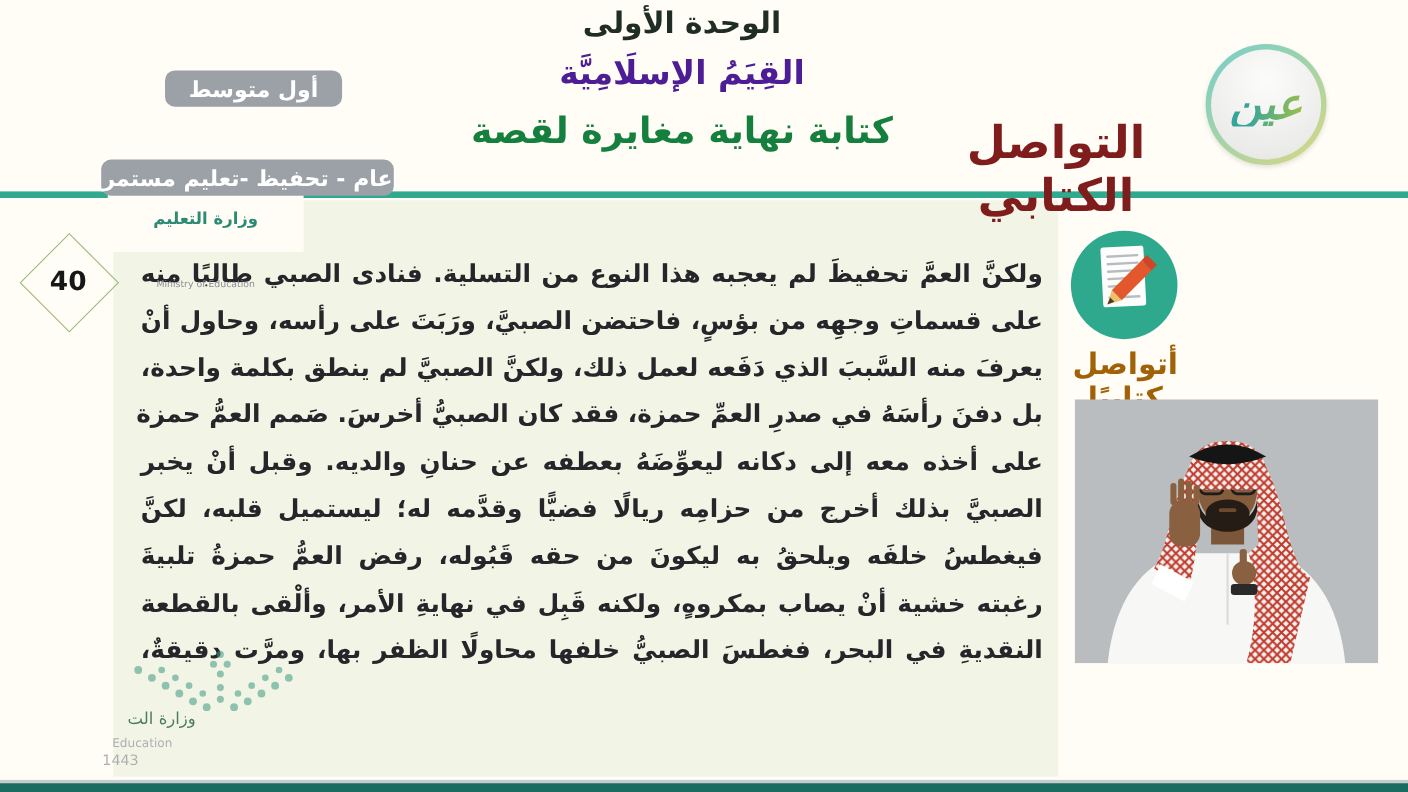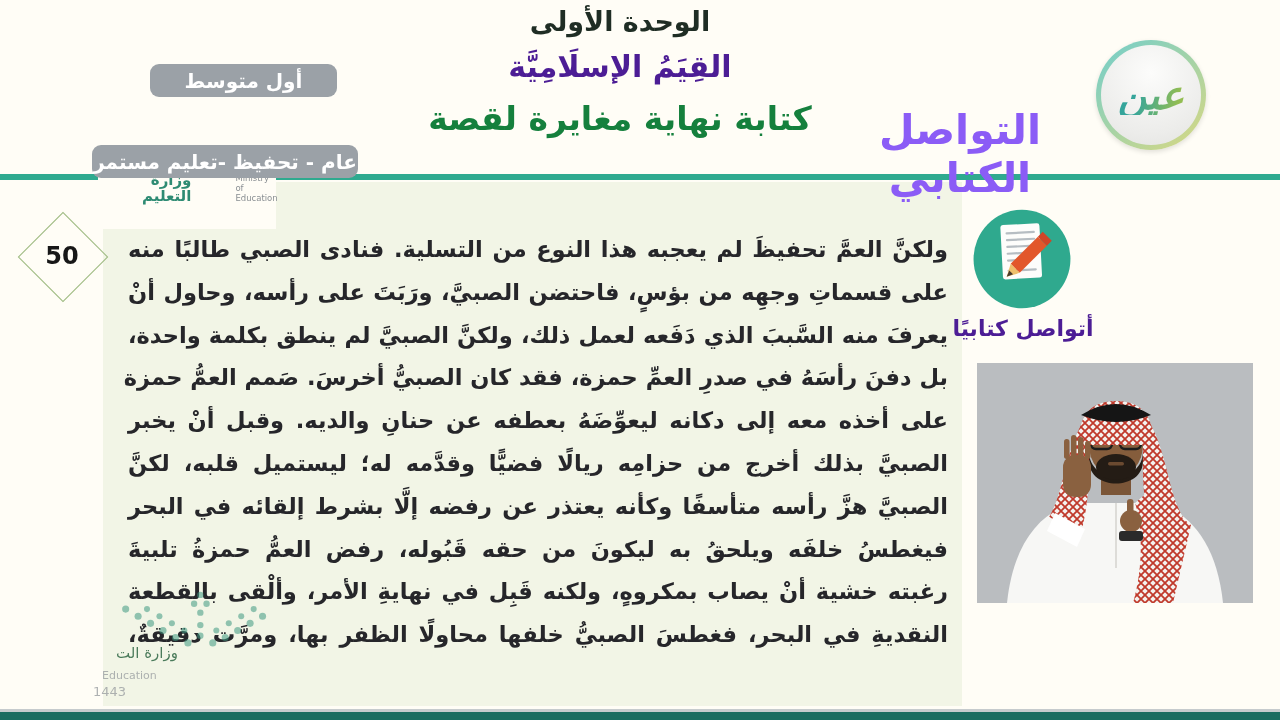--- a/index.html
+++ b/index.html
@@ -14,68 +14,68 @@
   .unit-title{left:420px;top:6px;width:400px;text-align:center;
     font-size:27px;font-weight:700;color:#1f2d24;z-index:4;}
   .subject-title{left:420px;top:49px;width:400px;text-align:center;
     font-size:30px;font-weight:700;color:#4c1d95;z-index:4;}
   .lesson-title{left:390px;top:99px;width:460px;text-align:center;
     font-size:33px;font-weight:700;color:#15803d;z-index:4;}
 
   
   .badge{background:#9ba1a7;color:#ffffff;font-weight:700;border-radius:9px;
     display:flex;align-items:center;justify-content:center;z-index:4;}
-  .badge-grade{left:150px;top:64px;width:187px;height:33px;font-size:20px;}
+  .badge-grade{left:150px;top:64px;width:161px;height:33px;font-size:20px;}
   .badge-tracks{left:92px;top:97px;width:266px;height:33px;font-size:20px;margin-top:48px;}
 
   
   .section-title{left:815px;top:106px;width:290px;text-align:center;
-    font-size:41px;font-weight:700;color:#8b5cf6;z-index:4;}
+    font-size:41px;font-weight:700;color:#7f1d1d;z-index:4;}
 
   
   .ain-logo{left:1096px;top:40px;width:110px;height:110px;border-radius:50%;
     background:linear-gradient(140deg,#7ccfc4 10%,#cfd789 90%);
     display:flex;align-items:center;justify-content:center;z-index:4;
     box-shadow:0 2px 5px rgba(0,0,0,.12);font-style:italic;}
   .ain-inner{width:100px;height:100px;border-radius:50%;
     background:radial-gradient(circle at 50% 28%,#fcfcfb 0%,#ececea 70%,#e2e2df 100%);
     display:flex;align-items:center;justify-content:center;}
   .ain-text{font-size:40px;font-weight:700;color:#43ab97;line-height:1;}
   @supports (-webkit-background-clip:text){
     .ain-text{background:linear-gradient(100deg,#35a59b 30%,#93bd52 90%);
       -webkit-background-clip:text;background-clip:text;color:transparent;}
   }
 
   
   .teal-line{left:0;top:174px;width:1280px;height:6px;background:#2faa8f;z-index:2;}
 
   
   .ministry-block{left:98px;top:145px;width:178px;height:84px;background:#fffdf6;
-    z-index:3;display:flex;flex-direction:row;align-items:center;gap:44px;}
+    z-index:3;display:flex;flex-direction:column;align-items:center;gap:44px;}
   .ministry-ar{font-size:15px;font-weight:700;color:#2e8b73;line-height:1.1;margin-top:2px;}
   .ministry-en{font-size:8.5px;color:#8a8f93;margin-top:2px;}
 
   
   .page{left:103px;top:182px;width:859px;height:524px;background:#f2f5e6;z-index:1;}
   .story{left:128px;top:228px;width:820px;z-index:2;direction:rtl;}
   .story-line{height:42.8px;line-height:42.8px;font-size:22.5px;font-weight:700;
     color:#26262a;text-align:justify;text-align-last:justify;white-space:nowrap;
     overflow:visible;}
 
   
   .page-diamond{left:19px;top:213px;width:86px;height:86px;z-index:3;
     display:flex;align-items:center;justify-content:center;}
   .diamond-shape{position:absolute;left:12px;top:12px;width:62px;height:62px;
     transform:rotate(45deg);border:1.5px solid #9dba80;background:transparent;}
   .diamond-num{position:relative;font-size:24px;font-weight:700;color:#171717;z-index:1;}
 
   
   .activity-circle{left:971px;top:207px;width:102px;height:104px;z-index:3;}
   .activity-label{left:948px;top:316px;width:150px;text-align:center;
-    font-size:22px;font-weight:700;color:#4c1d95;z-index:3;}
+    font-size:27px;font-weight:700;color:#a16207;z-index:3;}
 
   
   .interpreter{left:977px;top:363px;width:276px;height:240px;z-index:3;}
 
   
   .watermark-emblem{left:106px;top:586px;width:178px;height:64px;opacity:.55;z-index:3;}
   .watermark-ar{left:116px;top:644px;font-size:15px;font-weight:400;color:#14532d;
     opacity:.75;z-index:3;}
   .watermark-en{left:102px;top:669px;font-size:11px;color:#9b9fa2;opacity:.8;z-index:3;}
   .watermark-year{left:93px;top:684px;font-size:13px;color:#9b9fa2;opacity:.8;z-index:3;}
@@ -154,31 +154,30 @@
       <circle cx="53" cy="23" r="1.8"></circle>
         <circle cx="53" cy="29" r="1.8"></circle>
     </g>
   </svg>
   <div class="ministry-ar" dir="rtl">وزارة التعليم</div>
   <div class="ministry-en">Ministry of Education</div>
 </div>
 
 <div class="abs page-diamond">
   <div class="diamond-shape"></div>
-  <div class="diamond-num">50</div>
+  <div class="diamond-num">40</div>
 </div>
 
 <div class="abs story">
   <div class="story-line">ولكنَّ العمَّ تحفيظَ لم يعجبه هذا النوع من التسلية. فنادى الصبي طالبًا منه</div>
   <div class="story-line">على قسماتِ وجهِه من بؤسٍ، فاحتضن الصبيَّ، ورَبَتَ على رأسه، وحاول أنْ</div>
   <div class="story-line">يعرفَ منه السَّببَ الذي دَفَعه لعمل ذلك، ولكنَّ الصبيَّ لم ينطق بكلمة واحدة،</div>
   <div class="story-line">بل دفنَ رأسَهُ في صدرِ العمِّ حمزة، فقد كان الصبيُّ أخرسَ. صَمم العمُّ حمزة</div>
   <div class="story-line">على أخذه معه إلى دكانه ليعوِّضَهُ بعطفه عن حنانِ والديه. وقبل أنْ يخبر</div>
   <div class="story-line">الصبيَّ بذلك أخرج من حزامِه ريالًا فضيًّا وقدَّمه له؛ ليستميل قلبه، لكنَّ</div>
-  <div class="story-line">الصبيَّ هزَّ رأسه متأسفًا وكأنه يعتذر عن رفضه إلَّا بشرط إلقائه في البحر</div>
   <div class="story-line">فيغطسُ خلفَه ويلحقُ به ليكونَ من حقه قَبُوله، رفض العمُّ حمزةُ تلبيةَ</div>
   <div class="story-line">رغبته خشية أنْ يصاب بمكروهٍ، ولكنه قَبِل في نهايةِ الأمر، وألْقى بالقطعة</div>
   <div class="story-line">النقديةِ في البحر، فغطسَ الصبيُّ خلفها محاولًا الظفر بها، ومرَّت دقيقةٌ،</div>
 </div>
 
 <div class="abs activity-circle">
   <svg width="102" height="104" viewBox="0 0 120 122">
     <ellipse cx="60" cy="61" rx="57" ry="58" fill="#2fa98e"></ellipse>
     <g transform="rotate(-3 59 51)">
       <rect x="36" y="20" width="46" height="64" rx="3" fill="#fdfdfb"></rect>

